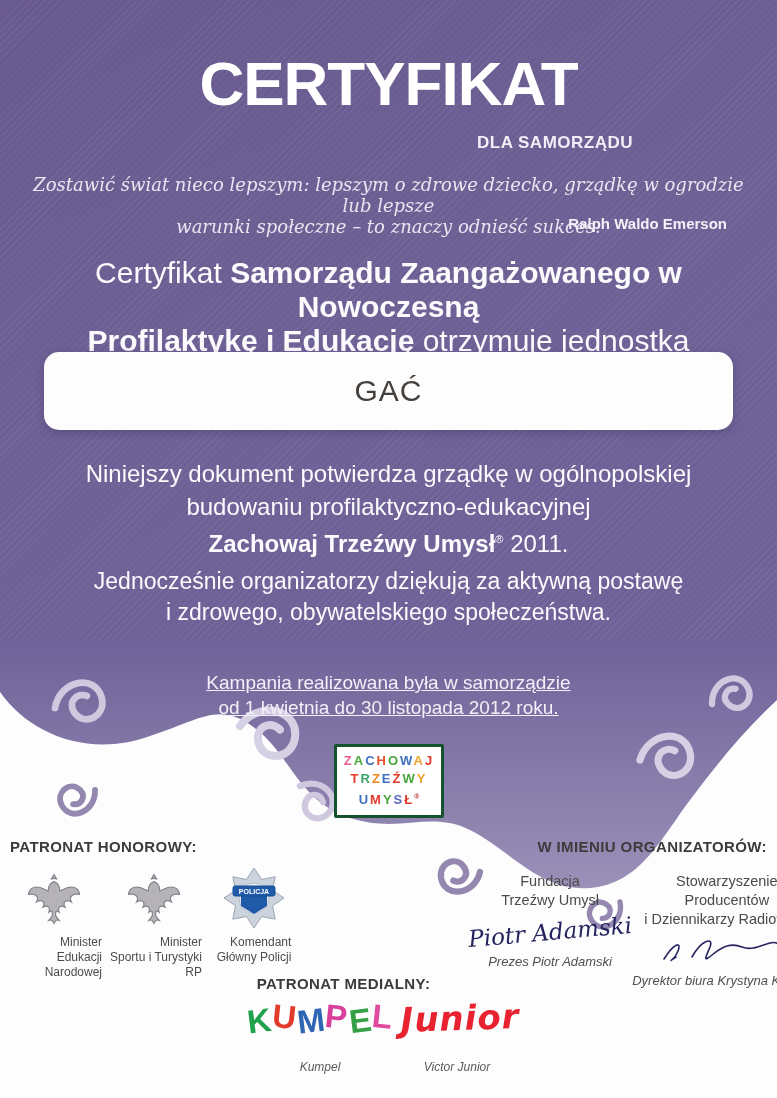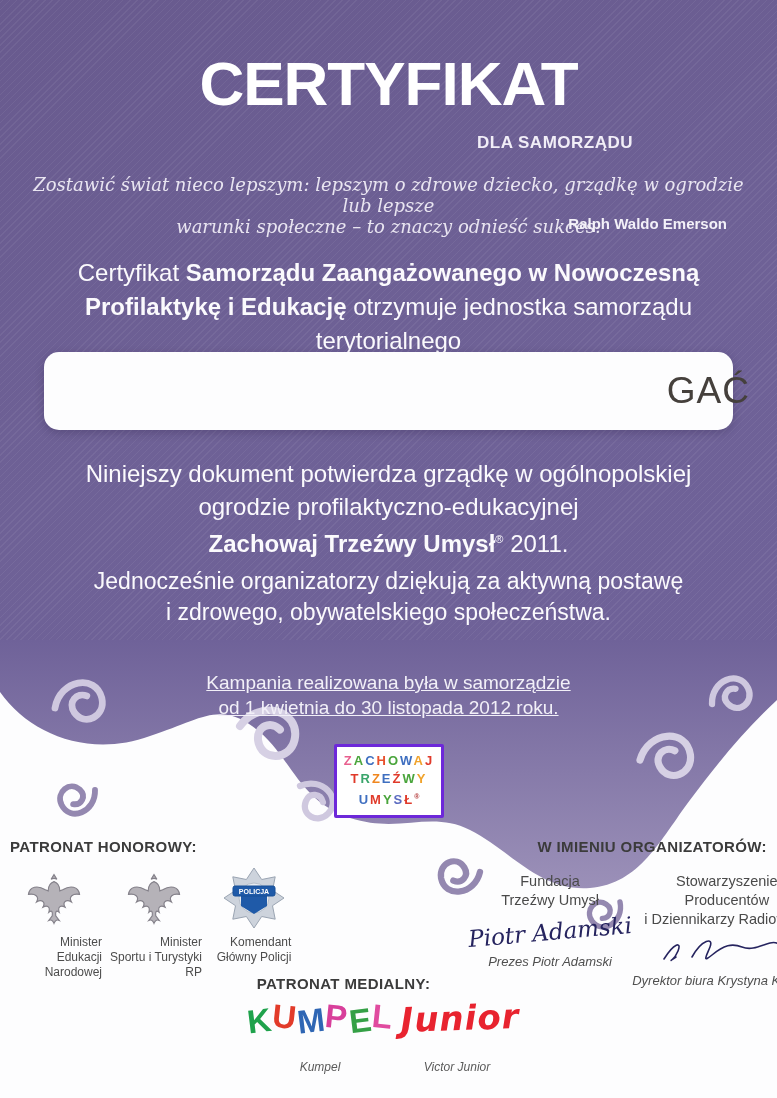--- a/index.html
+++ b/index.html
@@ -37,40 +37,40 @@
     left:30px;top:174px;width:717px;text-align:center;
     font-family:"DejaVu Serif","Liberation Serif",serif;
     font-style:italic;font-size:18px;line-height:21px;color:#e9e5f1;
   }
   .quote-author{
     right:50px;top:215px;color:#f3f1f8;font-size:15px;font-weight:bold;
   }
 
   
   .para{left:40px;width:697px;text-align:center;color:#fbfafd;}
-  .award{top:256px;font-size:24px;line-height:34px;}
+  .award{top:256px;font-size:30px;line-height:34px;}
   .award b{font-weight:bold;}
   .recipient-box{
     left:44px;top:352px;width:689px;height:78px;border-radius:15px;
     background:#fdfdfe;box-shadow:0 3px 8px rgba(40,30,70,.28);
   }
   .recipient{
-    width:100%;text-align:right;line-height:78px;
-    color:#45403c;font-size:37px;letter-spacing:1px;font-family:"Liberation Sans",sans-serif;padding-left:17px;
+    width:100%;text-align:center;line-height:78px;
+    color:#45403c;font-size:30px;letter-spacing:1px;font-family:"Liberation Sans",sans-serif;
   }
   .confirm{top:457px;font-size:24px;line-height:33px;}
   .confirm b{font-weight:bold;}
   .confirm sup{font-size:11px;}
   .thanks{top:566px;font-size:23px;line-height:31px;}
   .period{top:670px;font-size:19px;line-height:25px;color:#f2f0f8;text-decoration:underline;}
 
   
   .ztu-logo{
     left:334px;top:744px;width:104px;height:64px;
-    background:#fff;border:3px solid #6d28d9;border-radius:2px;
+    background:#fff;border:3px solid #14532d;border-radius:2px;
     box-shadow:0 0 0 1px #fff inset;
     display:flex;flex-direction:column;justify-content:center;align-items:center;
     text-align:center;padding:2px 0;
   }
   .ztu-line{font-size:13px;font-weight:bold;letter-spacing:2px;line-height:18px;white-space:nowrap;}
   .ztu-reg{font-size:7px;color:#b03030;vertical-align:super;letter-spacing:0;}
 
   
   .section-heading{color:#3b3b3b;font-size:15px;font-weight:bold;letter-spacing:.4px;}
   .honorary-heading{left:10px;top:838px;}
@@ -154,21 +154,21 @@
   <div><b>Profilaktykę i Edukację</b><span> otrzymuje jednostka samorządu</span></div>
   <div>terytorialnego</div>
 </div>
 
 <div class="abs recipient-box">
   <div class="recipient">GAĆ</div>
 </div>
 
 <div class="abs para confirm">
   <div>Niniejszy dokument potwierdza grządkę w ogólnopolskiej</div>
-  <div>ogrodzie profilaktyczno-edukacyjnej</div>
+  <div>budowaniu profilaktyczno-edukacyjnej</div>
   <div><b>Zachowaj Trzeźwy Umysł</b><sup>®</sup><span> 2011.</span></div>
 </div>
 
 <div class="abs para thanks">
   <div>Jednocześnie organizatorzy dziękują za aktywną postawę</div>
   <div>i zdrowego, obywatelskiego społeczeństwa.</div>
 </div>
 
 <div class="abs para period">
   <div>Kampania realizowana była w samorządzie</div>

